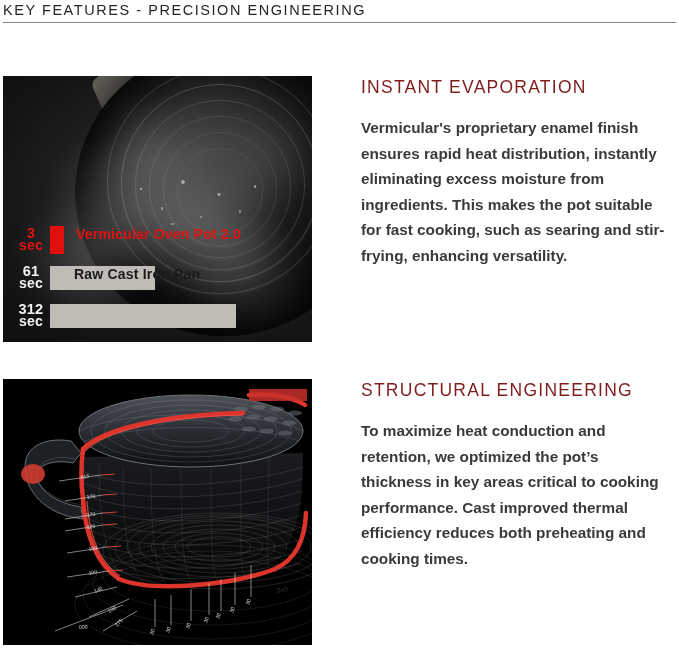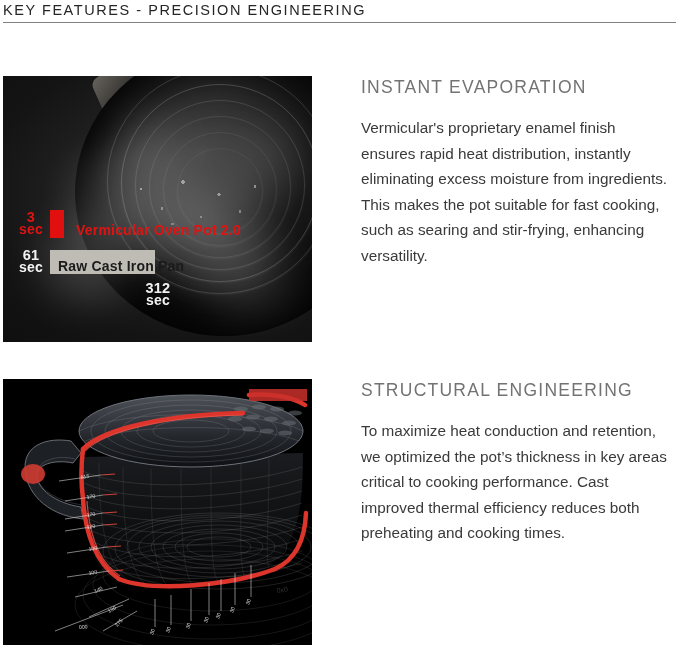--- a/index.html
+++ b/index.html
@@ -62,30 +62,30 @@
   .copy {
     position: absolute;
     left: 361px;
     top: 0;
     width: 312px;
   }
   .copy .heading {
     font-size: 17.5px;
     letter-spacing: 1.25px;
     font-weight: 400;
-    color: #737373;
+    color: #7f1d1d;
     line-height: 22px;
     margin: 0 0 17px 0;
     white-space: nowrap;
   }
   .copy .body {
     font-size: 15.3px;
     line-height: 25.6px;
     color: #3a3a3a;
-    font-weight: 400;
+    font-weight: 700;
     margin: 0;
   }
 
   
   .pot-scene {
     position: absolute;
     inset: 0;
     background:
       radial-gradient(120% 95% at 64% 44%, #3a3a3a 0%, #232323 30%, #141414 58%, #0a0a0a 100%),
       #0b0b0b;
@@ -157,46 +157,46 @@
     left: 9px;
     bottom: 10px;
     width: 292px;
   }
   .evap-bar-row {
     display: flex;
     align-items: center;
     height: 33px;
     margin-bottom: 5px;
   }
-  .evap-bar-row:last-child { margin-bottom: 16px; flex-direction: column; }
+  .evap-bar-row:last-child { margin-bottom: 0; }
   .evap-value {
     width: 38px;
     flex: 0 0 38px;
     text-align: center;
     line-height: 11.5px;
     font-weight: 700;
     letter-spacing: .2px;
   }
   .evap-value .num { display: block; font-size: 14.5px; }
   .evap-value .unit { display: block; font-size: 14px; }
   .evap-bar {
     position: relative;
     height: 24px;
     display: flex;
-    align-items: flex-end;
+    align-items: flex-start;
   }
   .evap-bar .fill {
     position: absolute;
     left: 0; top: 0; bottom: 0;
     border-radius: 0;
   }
   .evap-bar .bar-label {
     position: relative;
     z-index: 2;
-    padding-left: 8px;
+    padding-left: 24px;
     font-size: 14px;
     font-weight: 700;
     letter-spacing: .2px;
     white-space: nowrap;
   }
   
   .series-primary .evap-value { color: #e01313; }
   .series-primary .evap-bar { height: 28px; }
   .series-primary .evap-bar .fill { background: #e20f0f; }
   .series-primary .evap-bar .bar-label { color: #e01313; padding-left: 12px; }

